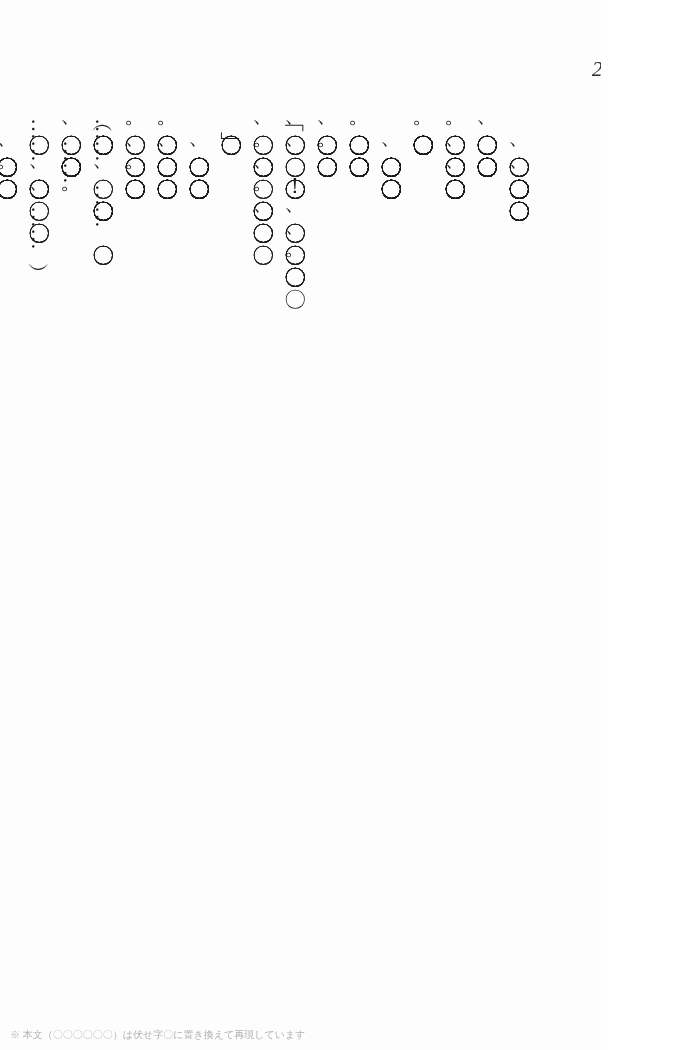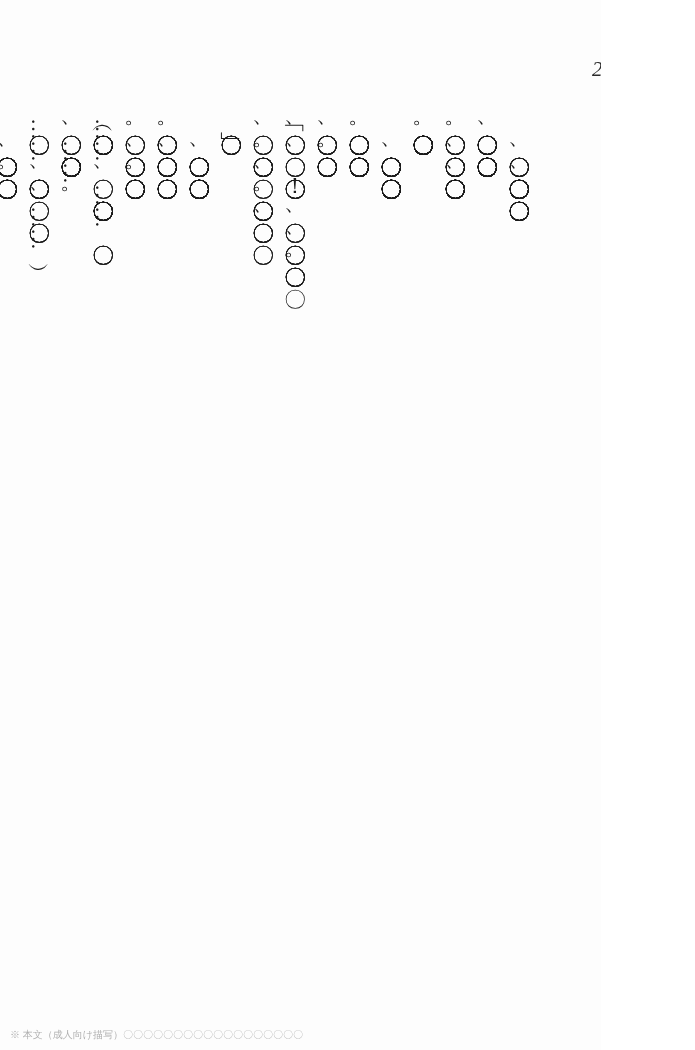--- a/index.html
+++ b/index.html
@@ -70,15 +70,15 @@
     <p class="text-line">〇〇〇〇〇〇〇」</p>
     <p class="text-line">　〇〇〇〇〇〇〇〇〇〇〇〇〇〇〇〇〇、〇〇〇〇〇〇〇〇〇〇〇〇〇〇〇〇〇〇〇〇</p>
     <p class="text-line">〇〇〇〇〇〇〇〇〇。〇〇〇〇〇〇〇〇〇〇〇〇〇〇〇、〇〇〇〇〇〇〇〇〇〇〇〇〇</p>
     <p class="text-line">〇〇〇〇〇。〇〇〇〇〇〇〇〇〇〇、〇〇〇〇〇〇〇〇〇〇〇〇〇〇。</p>
     <p class="text-line">（〇〇〇〇〇〇〇〇〇〇〇……〇〇〇、〇〇〇〇〇〇〇〇〇〇〇〇〇〇……〇〇〇〇</p>
     <p class="text-line">〇〇〇〇〇、〇〇〇〇〇〇〇〇〇〇〇〇〇〇〇〇〇〇〇〇〇〇〇〇〇〇〇……。</p>
     <p class="text-line">〇〇〇〇……〇〇〇〇〇〇〇〇〇、〇〇〇、〇〇〇〇……）</p>
     <p class="text-line">　〇〇〇〇〇〇〇〇〇〇〇〇〇〇〇〇、〇〇〇〇〇〇〇〇〇〇〇〇〇。</p>
   </div>
 
-  <div class="redaction-note">※ 本文（成人向け描写）〇〇〇〇〇〇〇〇〇〇〇〇〇〇〇〇〇〇</div>
+  <div class="redaction-note">※ 本文（〇〇〇〇〇〇）は伏せ字〇に置き換えて再現しています</div>
 
 </div>
 
 </body></html>

